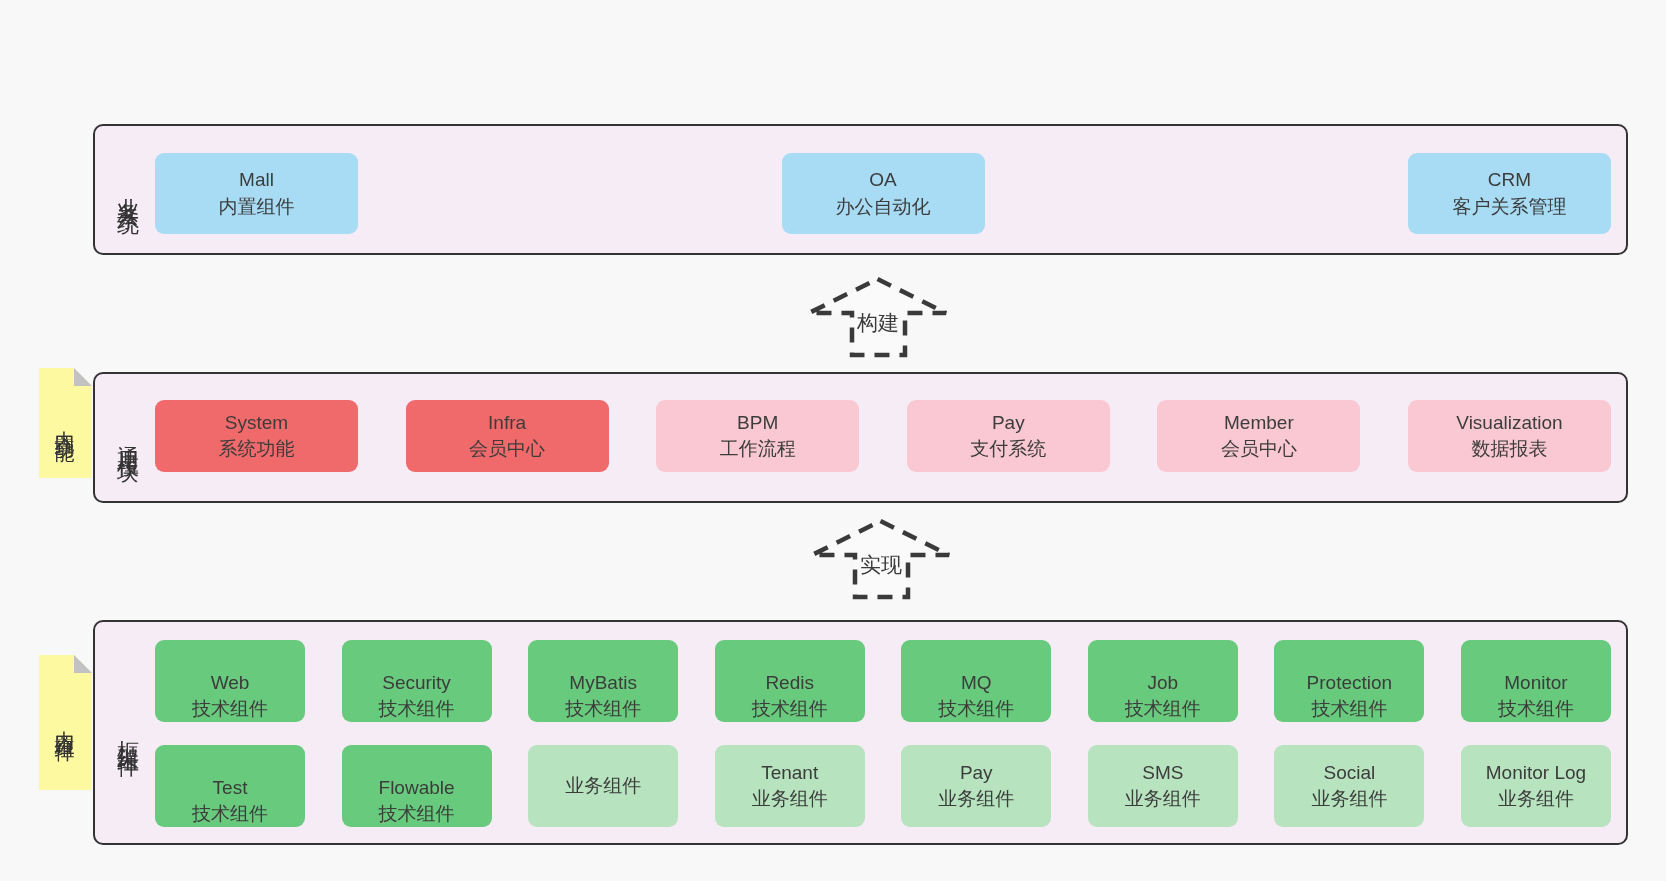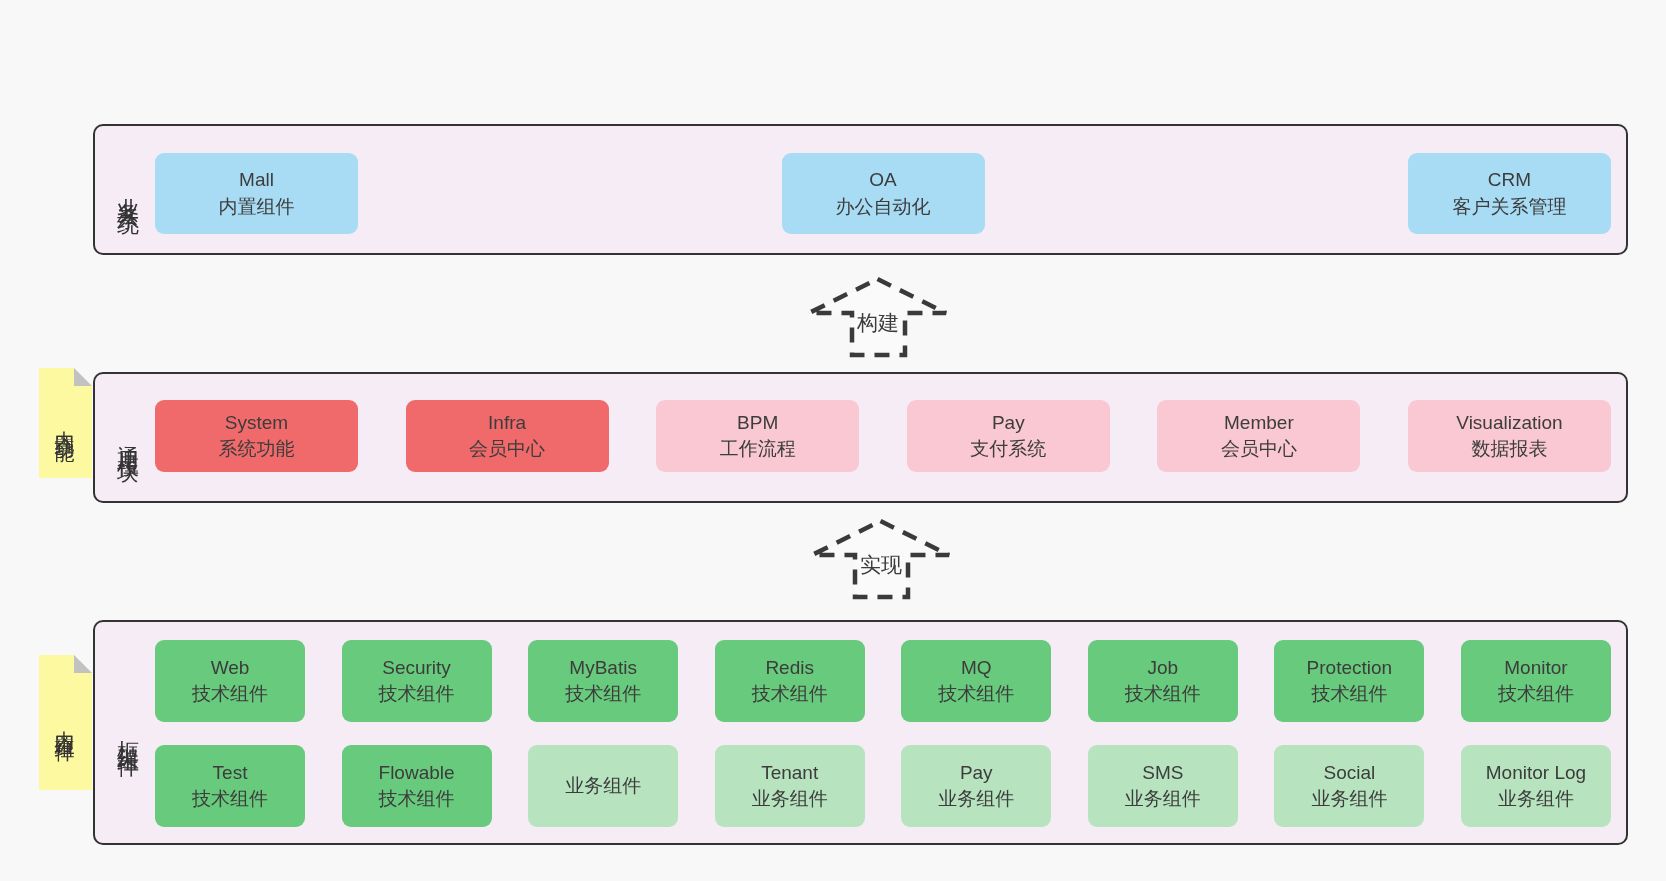--- a/index.html
+++ b/index.html
@@ -27,21 +27,21 @@
 
   .box{border-radius:9px;display:flex;flex-direction:column;justify-content:center;
        align-items:center;text-align:center;font-size:19px;line-height:1.38;
        color:#3c3c3c;box-sizing:border-box;padding:0 6px;}
   .w6{width:203px;height:81px;}
   #band-modules .w6{height:72px;}
   .w8{width:150px;height:82px;}
   .blue{background:var(--blue,#a8dcf5);}
   .red{background:var(--red,#f06a6b);}
   .pink{background:var(--pink,#f9c8d2);}
-  .green{background:var(--green,#68ca7c);}
+  .green{background:var(--green,#68ca7c);justify-content:flex-end;}
   .green-light{background:var(--green_light,#b7e4bf);}
 
   
   .sticky{position:absolute;left:39px;width:53px;background:var(--yellow,#fcf9a1);
           z-index:4;display:flex;align-items:center;justify-content:center;}
   #sticky-modules{top:368px;height:110px;}
   #sticky-components{top:655px;height:135px;}
   .sticky .txt{writing-mode:vertical-rl;text-orientation:upright;font-size:20px;
                letter-spacing:4px;color:#333;}
   .fold-back{position:absolute;top:0;right:0;width:0;height:0;

